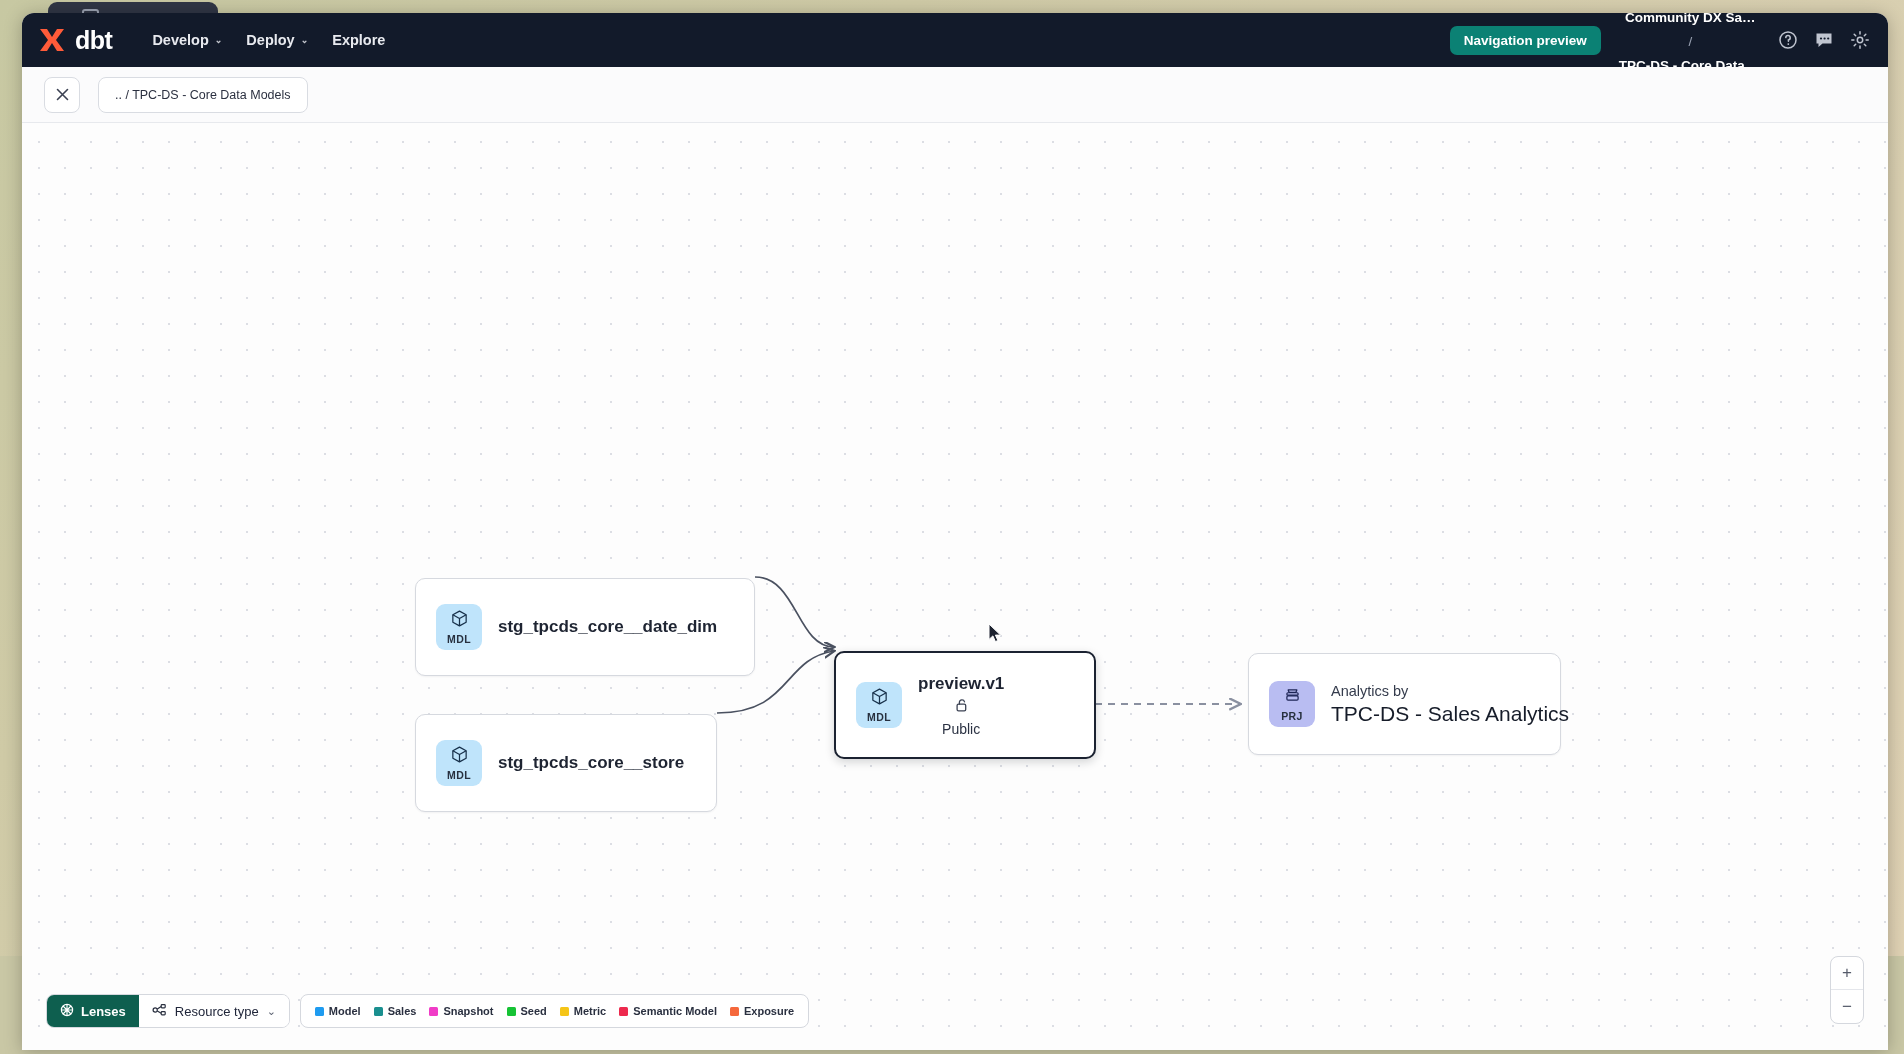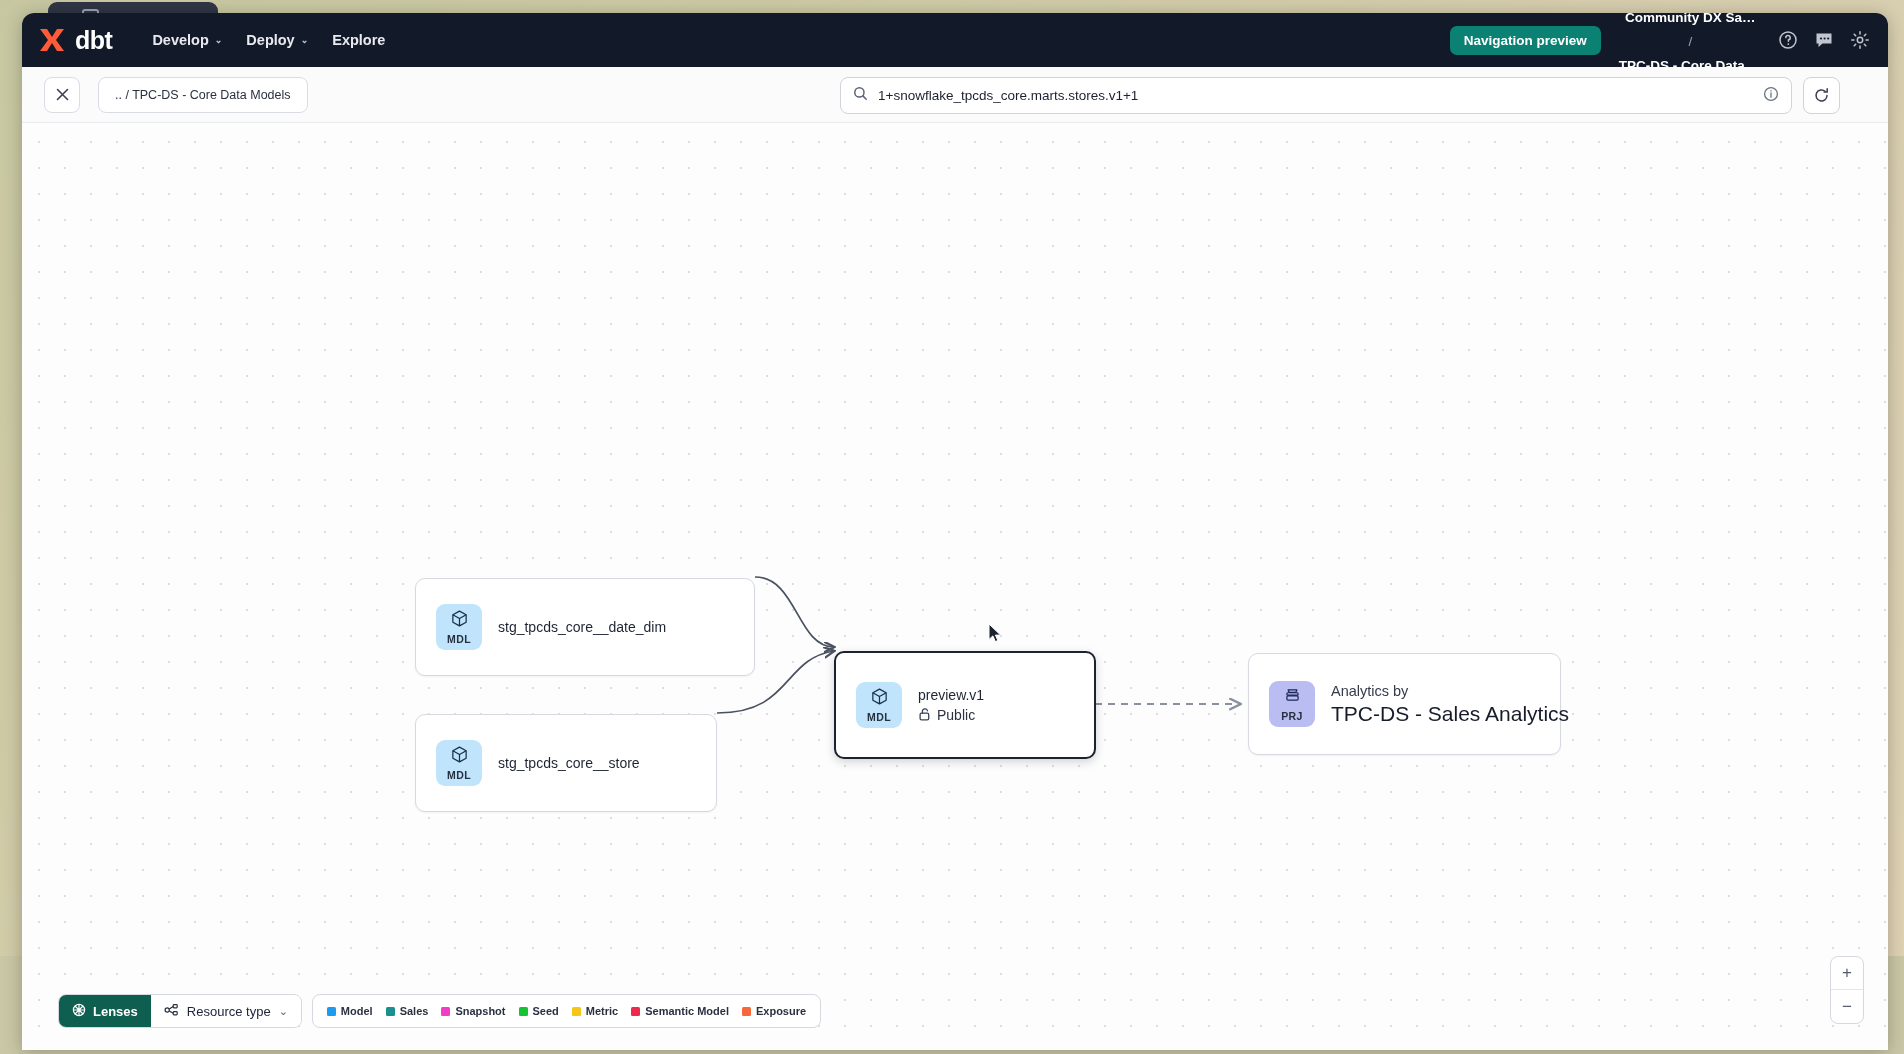--- a/index.html
+++ b/index.html
@@ -136,27 +136,27 @@
     box-shadow: 0 3px 10px rgba(16,20,30,.18);
   }
   .badge {
     width:46px;height:46px;border-radius:9px;
     display:flex;flex-direction:column;align-items:center;justify-content:center;
     flex:none; margin-right:16px; gap:1px;
   }
   .badge.mdl { background:#bfe4fb; }
   .badge.prj { background:#b9bdf2; }
   .badge .blabel { font-size:10.5px; font-weight:700; color:#27303f; letter-spacing:.4px; }
-  .node-title { font-size:14px; color:#1e2432; font-weight:400; white-space:nowrap; }
-  .node-sub { font-size:14px; color:#2b3243; display:flex; align-items:center; gap:6px; margin-top:4px;}
+  .node-title { font-size:17px; color:#1e2432; font-weight:700; white-space:nowrap; }
+  .node-sub { font-size:14px; color:#2b3243; display:flex; align-items:center; gap:6px; margin-top:4px;flex-direction:column;}
   .node-eyebrow { font-size:14.5px; color:#343b4c; }
   .node-strong { font-size:21px; color:#161c29; font-weight:400; white-space:nowrap; margin-top:3px;}
 
   
-  #bottombar { position:absolute; left:36px; bottom:22px; display:flex; gap:10px; align-items:center;border-radius:7px; }
+  #bottombar { position:absolute; left:24px; bottom:22px; display:flex; gap:10px; align-items:center;border-radius:7px; }
   #lens-group {
     display:flex; align-items:center; height:34px;
     border:1px solid #d5d8de; border-radius:8px; overflow:hidden; background:#fff;
   }
   #lenses-btn {
     background:#0e5f4f;color:#fff;height:100%;display:flex;align-items:center;gap:7px;
     padding:0 13px;font-size:13px;font-weight:600;cursor:pointer;
   }
   #restype-btn {
     height:100%;display:flex;align-items:center;gap:8px;padding:0 13px;
@@ -251,43 +251,20 @@
     </div>
 
     <div id="subbar">
       <div id="close-btn">
         <svg width="15" height="15" viewBox="0 0 15 15" stroke="#3b4152" stroke-width="1.6" stroke-linecap="round">
           <path d="M2.5 2.5l10 10M12.5 2.5l-10 10"></path>
         </svg>
       </div>
       <div id="project-pill">.. / TPC-DS - Core Data Models</div>
 
-      <div id="searchwrap">
-        <div id="searchbox">
-          <span>
-            <svg width="15" height="15" viewBox="0 0 15 15" fill="none" stroke="#5c6376" stroke-width="1.5">
-              <circle cx="6.4" cy="6.4" r="4.6"></circle>
-              <path d="M9.9 9.9l3.3 3.3" stroke-linecap="round"></path>
-            </svg>
-          </span>
-          <input id="search-input" type="text" value="1+snowflake_tpcds_core.marts.stores.v1+1" style="">
-          <span>
-            <svg width="16" height="16" viewBox="0 0 16 16" fill="none" stroke="#6a7182" stroke-width="1.3">
-              <circle cx="8" cy="8" r="6.4"></circle>
-              <path d="M8 4.7v.2M8 7v4.2" stroke-linecap="round"></path>
-            </svg>
-          </span>
-        </div>
-        <div id="refresh-btn">
-          <svg width="17" height="17" viewBox="0 0 17 17" fill="none" stroke="#3b4152" stroke-width="1.5" stroke-linecap="round">
-            <path d="M14 8.5a5.5 5.5 0 1 1-1.9-4.2"></path>
-            <path d="M14.2 1.8v3.1h-3.1"></path>
-          </svg>
-        </div>
-      </div>
     </div>
 
     <div id="canvas">
 
       <svg id="edges">
         <defs>
           <marker id="arr" markerWidth="7" markerHeight="7" refX="6" refY="3.2" orient="auto">
             <path d="M0 0 L6.4 3.2 L0 6.4" fill="none" stroke="#4a5160" stroke-width="1.3"></path>
           </marker>
           <marker id="arrd" markerWidth="7" markerHeight="7" refX="6" refY="3.2" orient="auto">

